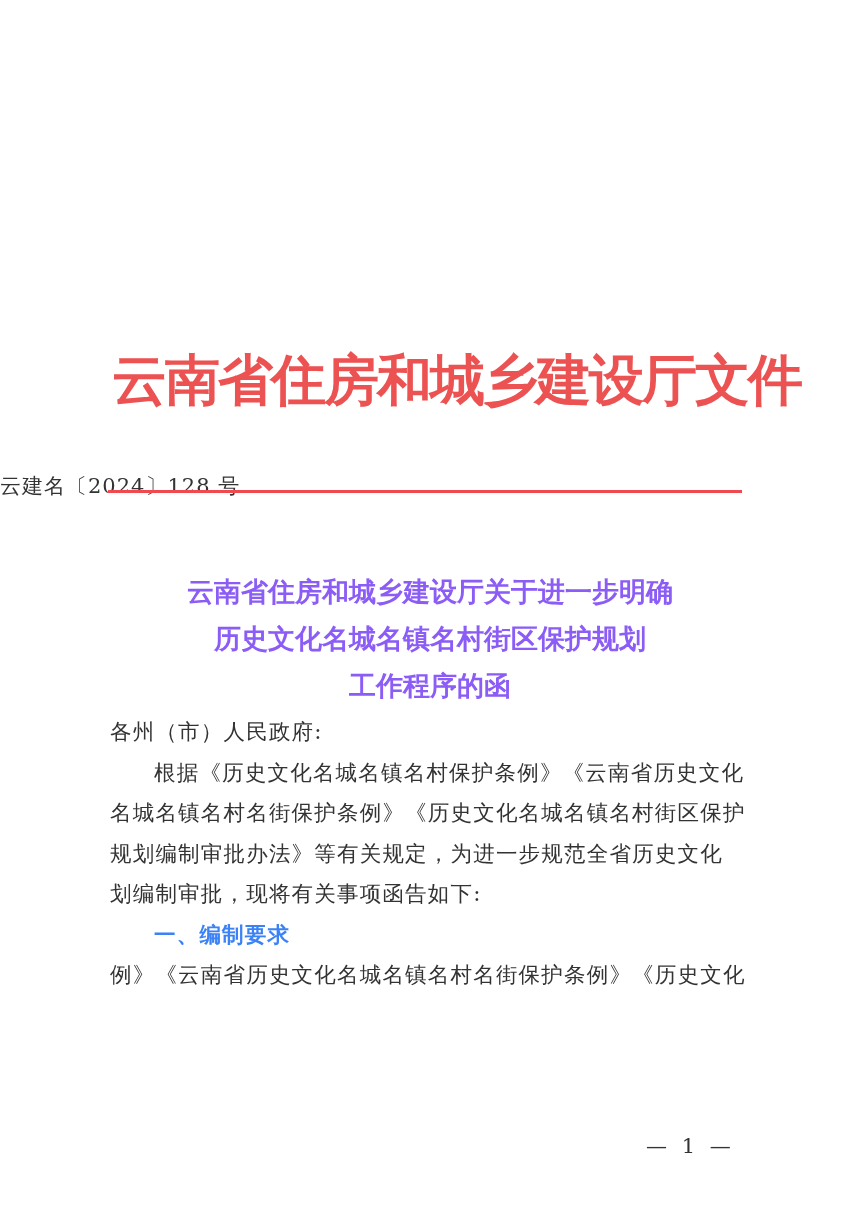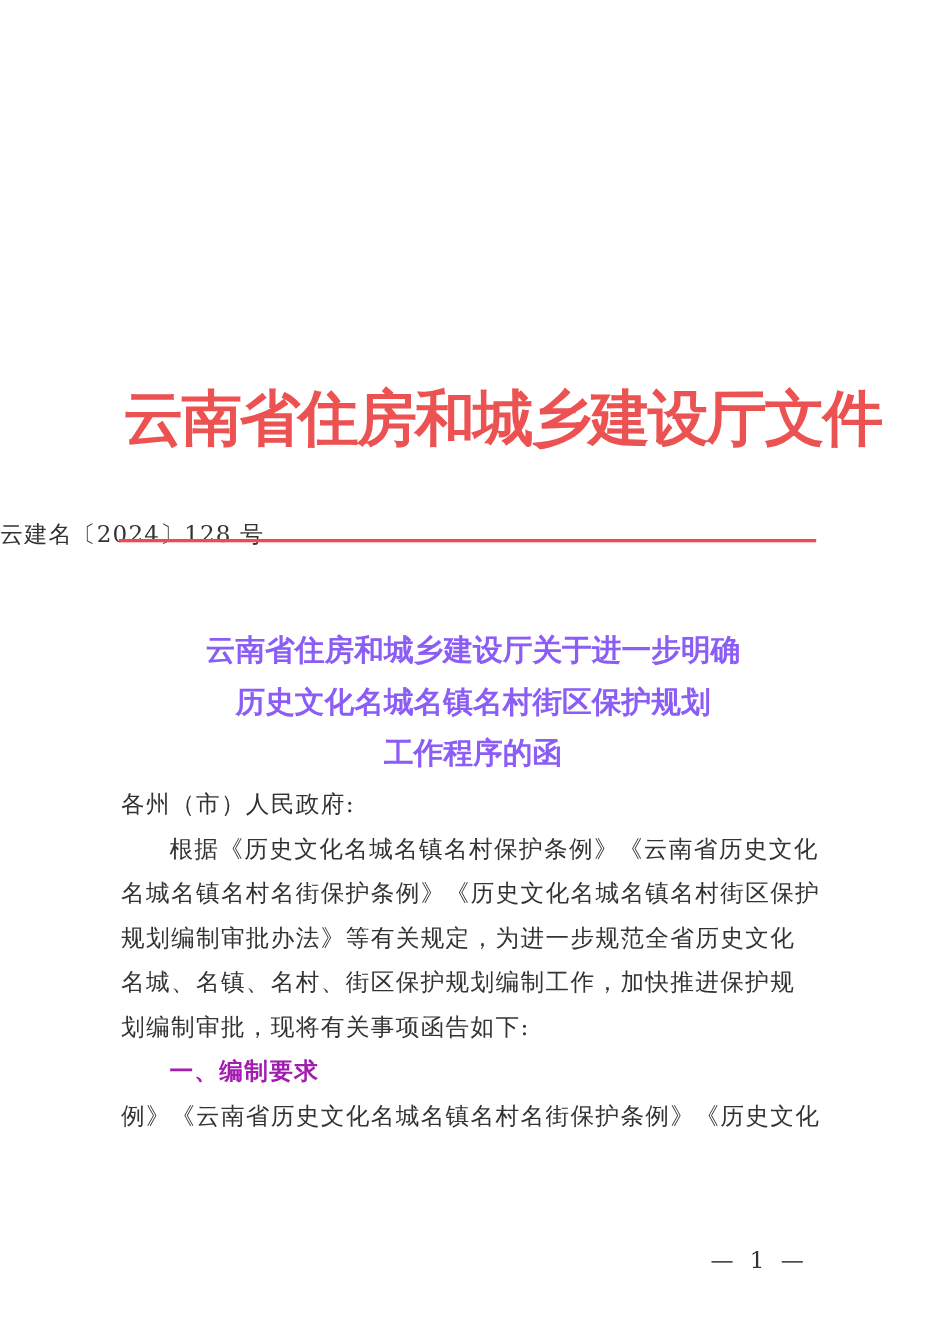--- a/index.html
+++ b/index.html
@@ -37,21 +37,21 @@
       line-height: 47px;
     }
     .doc-title div { white-space: nowrap; }
     .body-text {
       position: absolute; left: 110px; top: 712px; width: 640px;
       font-size: 21.5px; color: #333;
       line-height: 40.5px;
     }
     .body-text .line { white-space: nowrap; height: 40.5px; letter-spacing: 1.2px; }
     .body-text .indent { padding-left: 44px; }
-    .body-text .heading { font-family: "DejaVu Sans", "Liberation Sans", sans-serif; font-weight: bold; color: #a21caf; }
+    .body-text .heading { font-family: "DejaVu Sans", "Liberation Sans", sans-serif; font-weight: bold; color: #3b82f6; }
     .page-number {
       position: absolute; left: 646px; top: 1134px;
       font-size: 21px; color: #333; white-space: nowrap; letter-spacing: 4px;
     }
   </style>
 </head>
 <body>
 
 <div class="masthead">云南省住房和城乡建设厅文件</div>
 
@@ -63,19 +63,18 @@
   <div>云南省住房和城乡建设厅关于进一步明确</div>
   <div>历史文化名城名镇名村街区保护规划</div>
   <div>工作程序的函</div>
 </div>
 
 <div class="body-text">
   <div class="line">各州（市）人民政府:</div>
   <div class="line indent">根据《历史文化名城名镇名村保护条例》《云南省历史文化</div>
   <div class="line">名城名镇名村名街保护条例》《历史文化名城名镇名村街区保护</div>
   <div class="line">规划编制审批办法》等有关规定，为进一步规范全省历史文化</div>
-  <div class="line">名城、名镇、名村、街区保护规划编制工作，加快推进保护规</div>
   <div class="line">划编制审批，现将有关事项函告如下:</div>
   <div class="line indent heading">一、编制要求</div>
   <div class="line">例》《云南省历史文化名城名镇名村名街保护条例》《历史文化</div>
 </div>
 
 <div class="page-number">— 1 —</div>
 
 </body></html>

